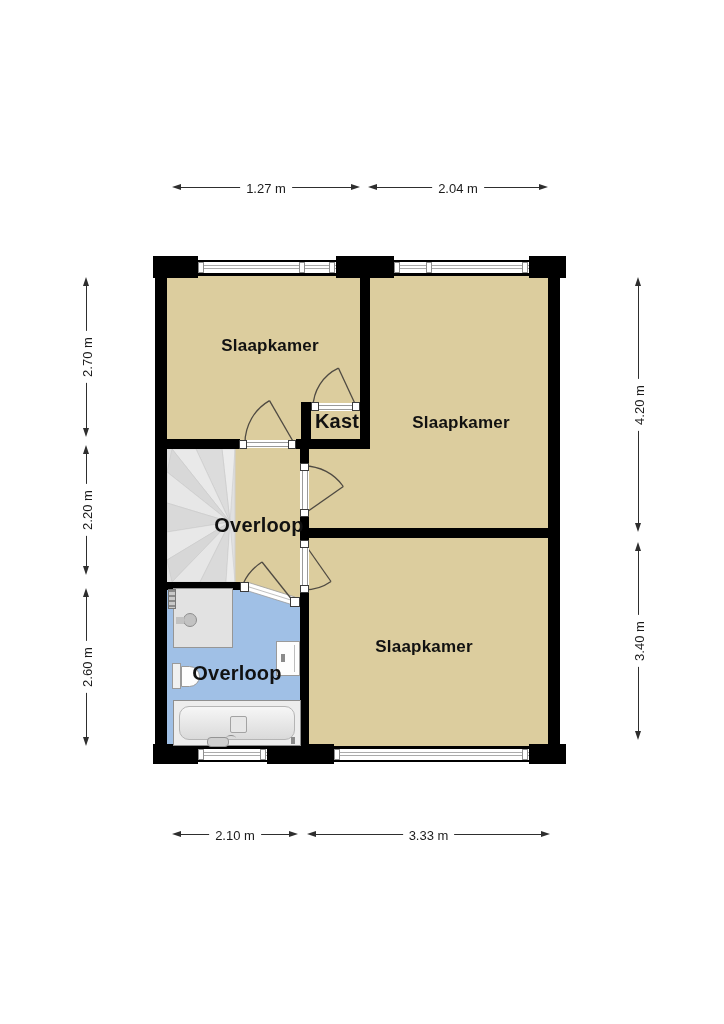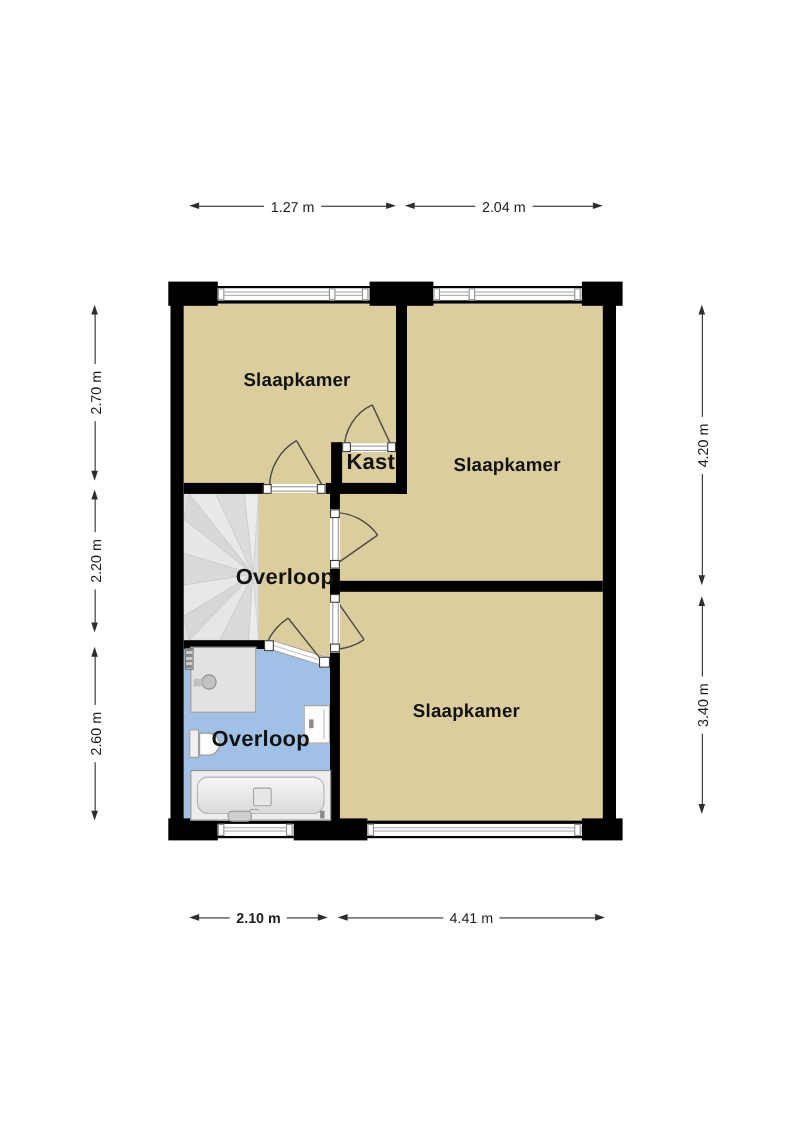--- a/index.html
+++ b/index.html
@@ -207,30 +207,30 @@
     <span class="lb">1.27 m</span>
     <span class="ar"></span>
   </div>
   <div class="dimh" style="left:368px;top:183px;width:180px;">
     <span class="al"></span>
       <span class="ln"></span>
     <span class="lb">2.04 m</span>
     <span class="ar"></span>
   </div>
 
-  <div class="dimh" style="left:172px;top:830px;width:126px;font-weight:bold;">
+  <div class="dimh" style="left:172px;top:830px;width:126px;">
     <span class="al"></span>
       <span class="ln"></span>
     <span class="lb">2.10 m</span>
     <span class="ar"></span>
   </div>
   <div class="dimh" style="left:307px;top:830px;width:243px;">
     <span class="al"></span>
       <span class="ln"></span>
-    <span class="lb">4.41 m</span>
+    <span class="lb">3.33 m</span>
     <span class="ar"></span>
   </div>
 
   <div class="dimv" style="left:82px;top:277px;height:160px;">
     <span class="au"></span>
       <span class="ln"></span>
     <span class="lb">2.70 m</span>
     <span class="ad"></span>
   </div>
   <div class="dimv" style="left:82px;top:445px;height:130px;">

